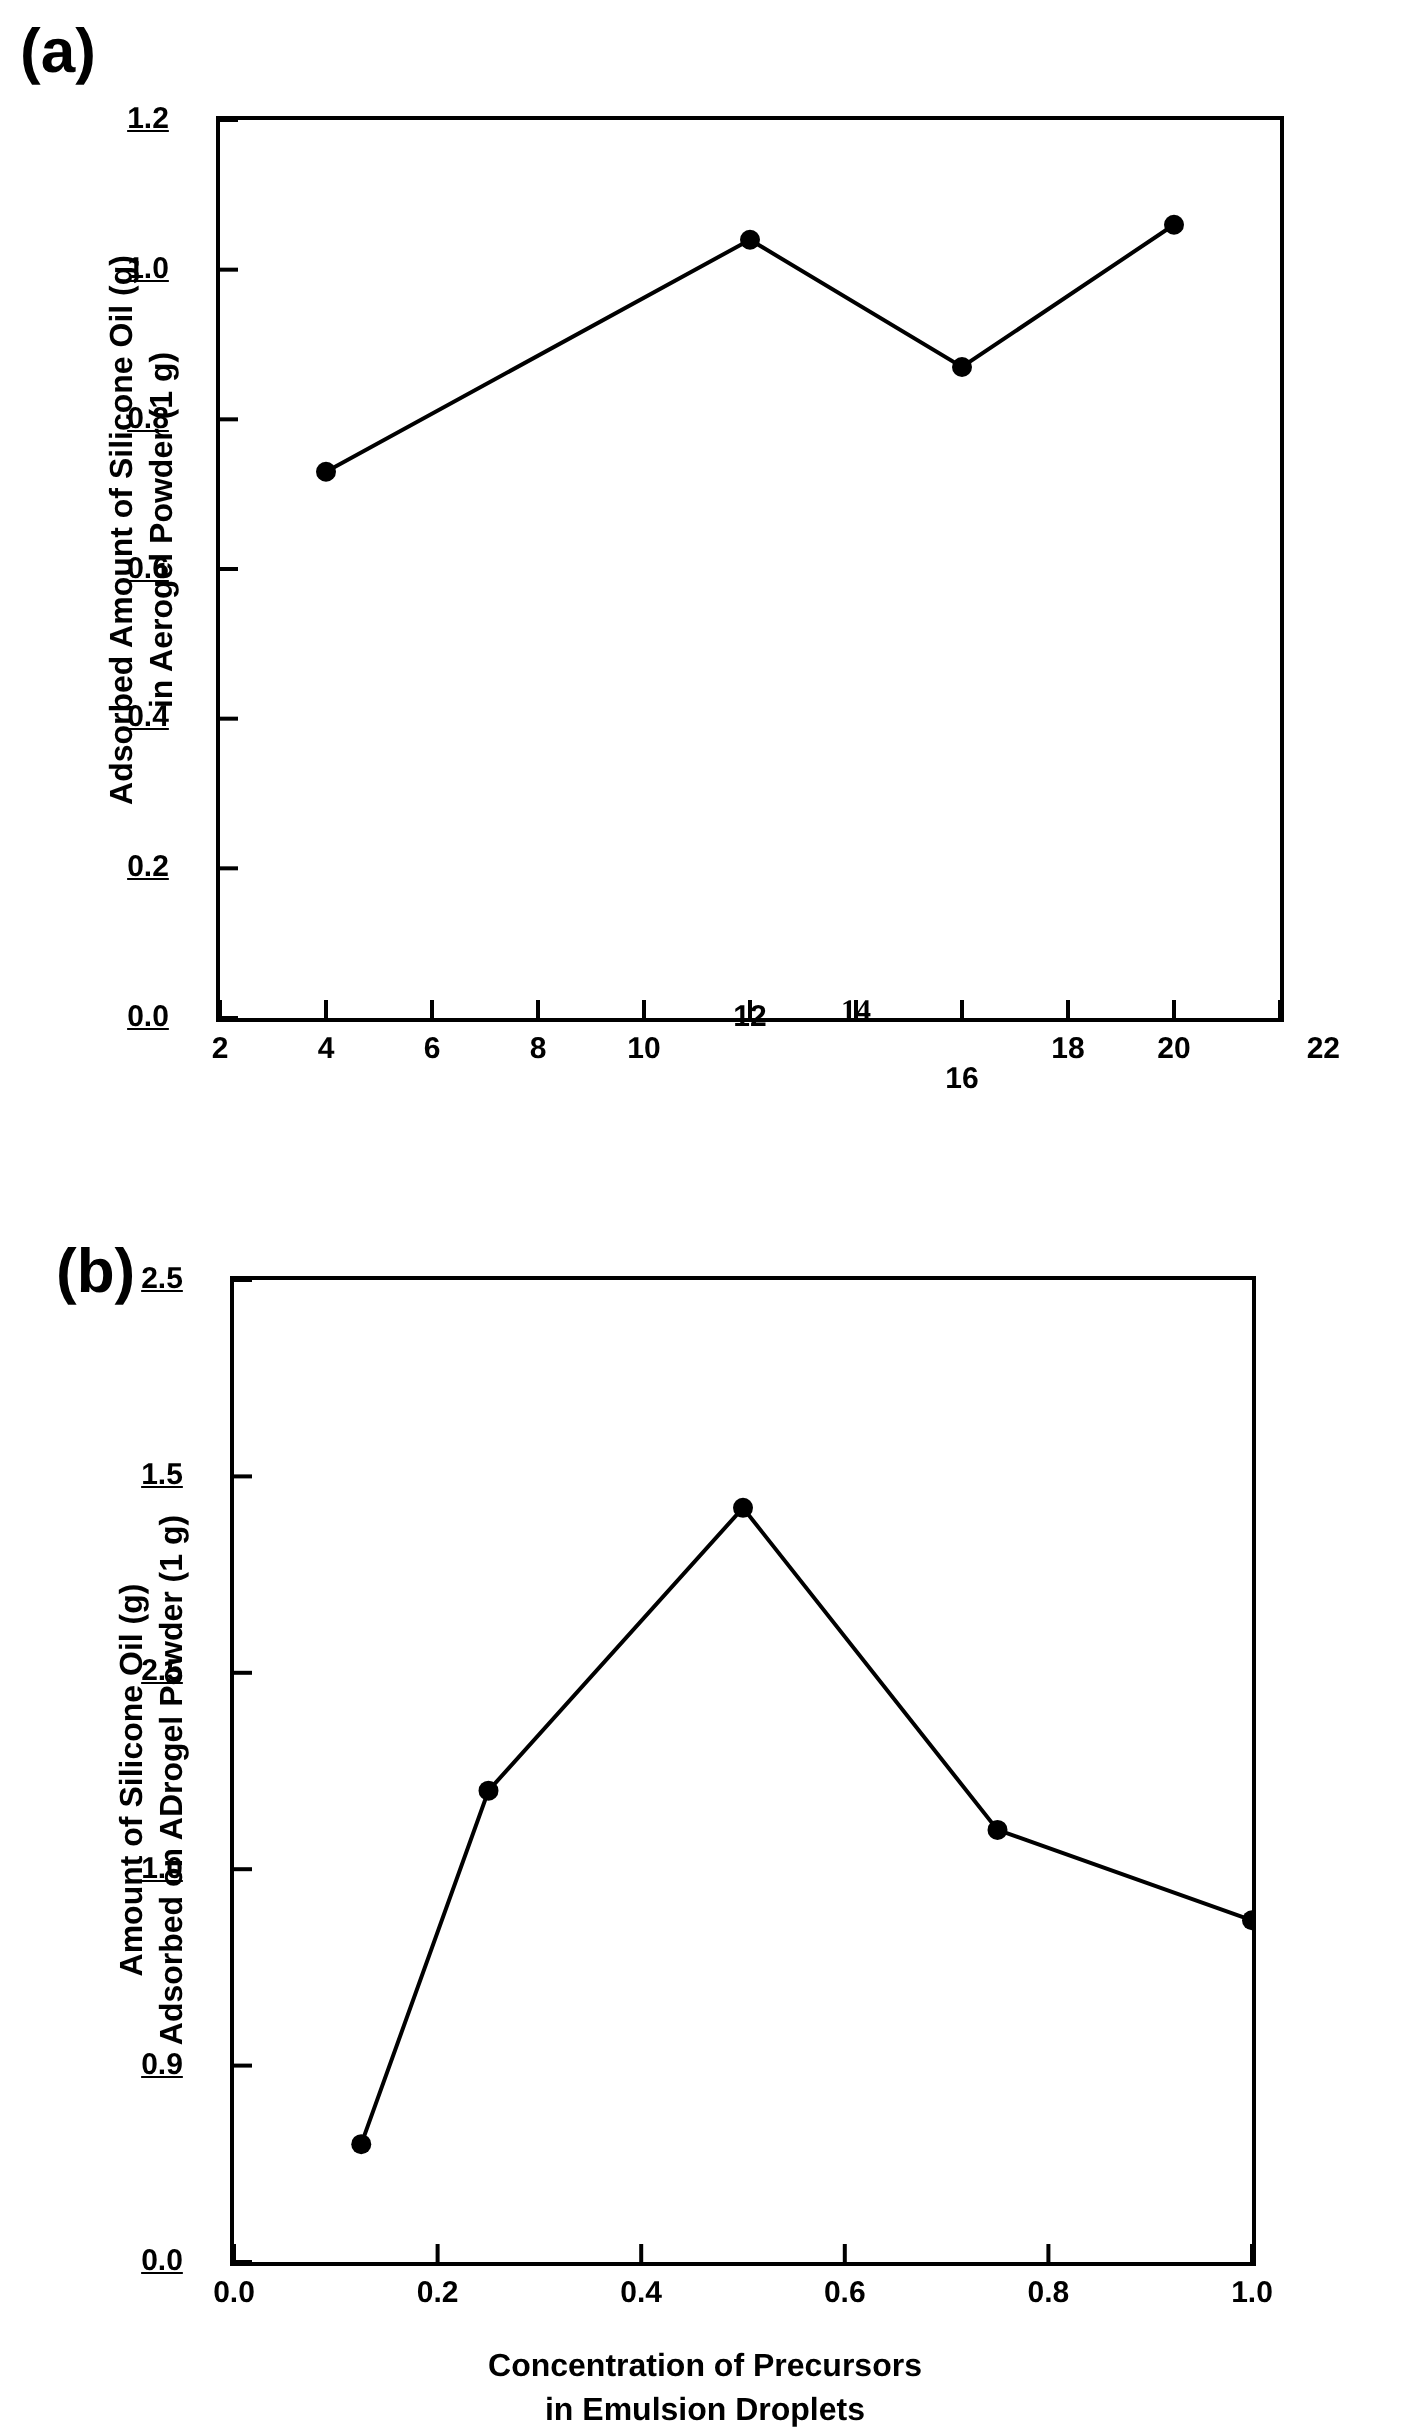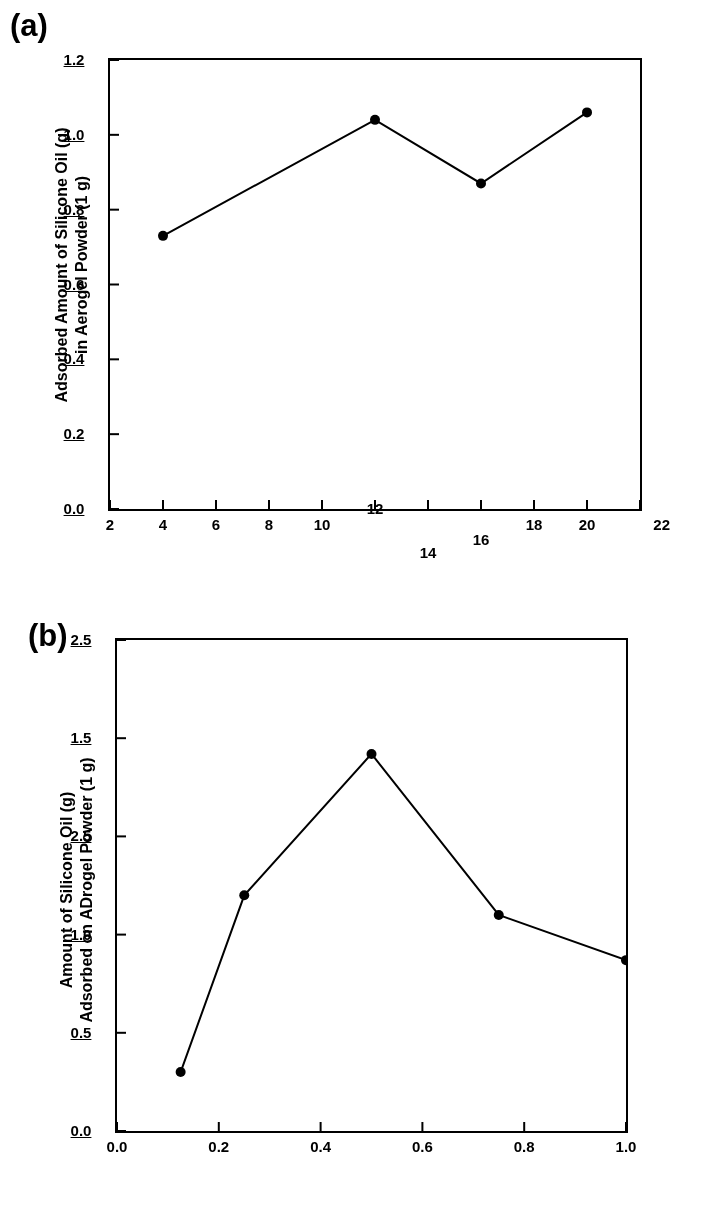--- a/index.html
+++ b/index.html
@@ -120,21 +120,21 @@
     <div class="tick-label-y" style="width: 56px; left: 46px; top: 275.5px;">0.6</div>
     <div class="tick-label-y" style="width: 56px; left: 46px; top: 200.667px;">0.8</div>
     <div class="tick-label-y" style="width: 56px; left: 46px; top: 125.833px;">1.0</div>
     <div class="tick-label-y" style="width: 56px; left: 46px; top: 51px;">1.2</div>
     <div class="tick-label-x" style="width: 60px; left: 80px; top: 516px;">2</div>
     <div class="tick-label-x" style="width: 60px; left: 133px; top: 516px;">4</div>
     <div class="tick-label-x" style="width: 60px; left: 186px; top: 516px;">6</div>
     <div class="tick-label-x" style="width: 60px; left: 239px; top: 516px;">8</div>
     <div class="tick-label-x" style="width: 60px; left: 292px; top: 516px;">10</div>
     <div class="tick-label-x" style="width: 60px; left: 345px; top: 500px;">12</div>
-    <div class="tick-label-x" style="width: 60px; left: 398px; top: 544px;">14</div>
+    <div class="tick-label-x" style="width: 60px; left: 398px; top: 498px; font-family: Liberation Serif, serif;">14</div>
     <div class="tick-label-x" style="width: 60px; left: 451px; top: 516px; margin-top: 15px;">16</div>
     <div class="tick-label-x" style="width: 60px; left: 504px; top: 516px;">18</div>
     <div class="tick-label-x" style="width: 60px; left: 557px; top: 516px;">20</div>
     <div class="tick-label-x" style="width: 60px; left: 610px; top: 516px; text-align: right;">22</div>
   </div>
 
 <div class="panel" id="panel-b">
 
   <div class="panel-label" id="label-b">(b)</div>
 
@@ -160,23 +160,25 @@
         <polyline points="63.63,432.08 127.25,255.32 254.50,113.91 381.75,274.96 509.00,320.13" fill="none" stroke="#000000" stroke-width="2"></polyline>
         <circle cx="63.625" cy="432.08" r="5" fill="#000000"></circle>
         <circle cx="127.25" cy="255.32000000000002" r="5" fill="#000000"></circle>
         <circle cx="254.5" cy="113.91199999999998" r="5" fill="#000000"></circle>
         <circle cx="381.75" cy="274.96" r="5" fill="#000000"></circle>
         <circle cx="509" cy="320.132" r="5" fill="#000000"></circle>
       </svg>
   </div>
 
   <div class="xlabel" style="left:0px; top:573px;">
+    <div>Concentration of Precursors</div>
+    <div>in Emulsion Droplets</div>
   </div>
 <div class="tick-label-y" style="width: 56px; left: 53px; top: 522px;">0.0</div>
-    <div class="tick-label-y" style="width: 56px; left: 53px; top: 423.8px;">0.5</div>
+    <div class="tick-label-y" style="width: 56px; left: 53px; top: 423.8px;">0.9</div>
     <div class="tick-label-y" style="width: 56px; left: 53px; top: 325.6px;">1.0</div>
     <div class="tick-label-y" style="width: 56px; left: 53px; top: 227.4px;">2.5</div>
     <div class="tick-label-y" style="width: 56px; left: 53px; top: 129.2px;">1.5</div>
     <div class="tick-label-y" style="width: 56px; left: 53px; top: 31px;">2.5</div>
     <div class="tick-label-x" style="width: 60px; left: 87px; top: 538px;">0.0</div>
     <div class="tick-label-x" style="width: 60px; left: 188.8px; top: 538px;">0.2</div>
     <div class="tick-label-x" style="width: 60px; left: 290.6px; top: 538px;">0.4</div>
     <div class="tick-label-x" style="width: 60px; left: 392.4px; top: 538px;">0.6</div>
     <div class="tick-label-x" style="width: 60px; left: 494.2px; top: 538px;">0.8</div>
     <div class="tick-label-x" style="width: 60px; left: 596px; top: 538px;">1.0</div>

